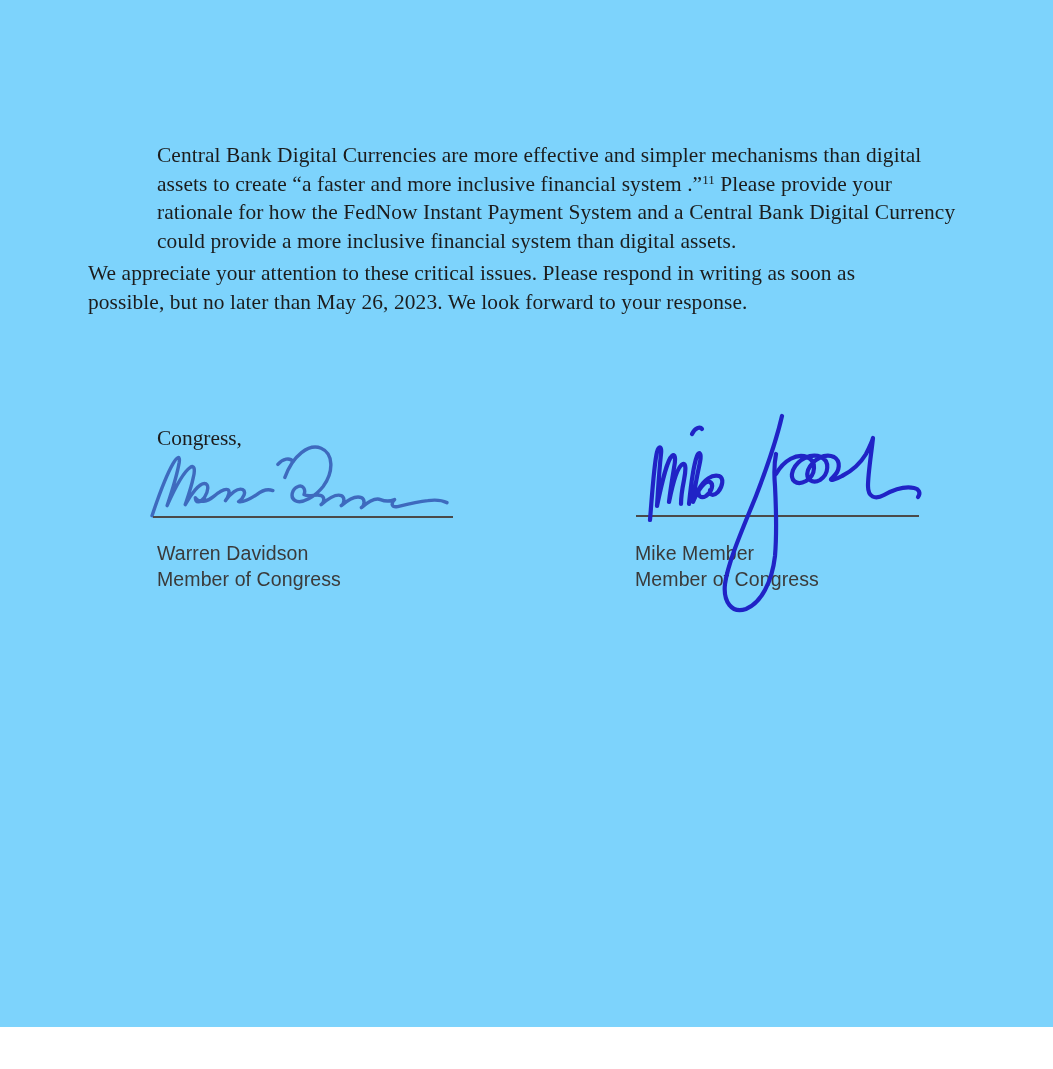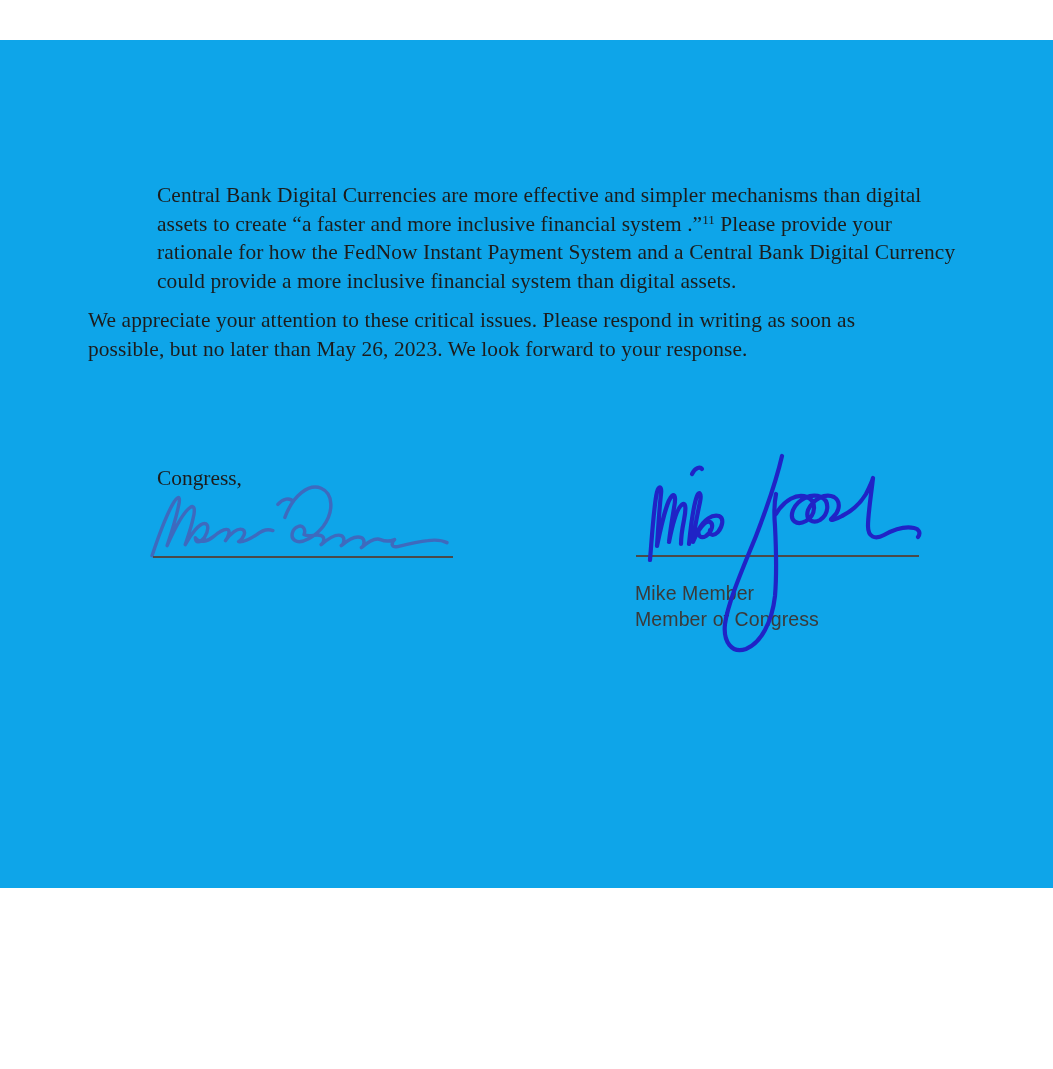--- a/index.html
+++ b/index.html
@@ -3,43 +3,42 @@
 <meta charset="utf-8">
 <style>
   html, body {
     margin: 0;
     padding: 0;
     background: #ffffff;
   }
   .page {
     position: relative;
     width: 1053px;
-    height: 848px;
-    background: #0ea5e9;
+    height: 1027px;
+    background: #7dd3fc;
     overflow: hidden;
     font-family: "Liberation Serif", "DejaVu Serif", serif;
     color: #1c1c1c;
-    margin-top: 40px;
   }
   .body-par {
     position: absolute;
     font-size: 21.4px;
     line-height: 28.5px;
     letter-spacing: 0.1px;
     color: #1c1c1c;
     text-align: left;
   }
   .par-indented {
     left: 157px;
     top: 120px;
     width: 812px;
   }
   .par-full {
     left: 88px;
-    top: 245px;
+    top: 238px;
     width: 818px;
   }
   sup.footnote {
     font-size: 13px;
     line-height: 0;
     vertical-align: 7px;
     letter-spacing: 0;
   }
   .valediction {
     position: absolute;
@@ -117,20 +116,24 @@
     <g stroke-width="3.4" stroke="#3e6abe">
       <path d="M6,74 C12,56 20,34 27,22 C31,15 34,14 33,21 C31,33 25,52 21,64 C29,46 38,30 44,26 C48,23 49,28 47,36 C45,46 41,57 39,63 C45,52 53,42 58,42 C63,42 62,50 58,56 C54,61 49,62 49,56 C53,62 61,60 67,55 C72,51 77,47 81,48 C84,49 82,55 79,59 C84,52 91,46 96,48 C100,50 97,57 92,60 C97,61 104,57 110,53 C115,49 121,47 126,49"></path>
       <path d="M131,23 C136,17 143,16 146,20"></path>
       <path d="M138,36 C146,14 162,2 174,7 C186,12 187,30 176,45 C168,55 155,63 148,59 C143,56 145,47 151,45 C156,43 159,48 157,53 C162,56 169,52 174,54 C178,56 177,61 174,63 C181,57 189,52 194,54 C198,56 197,62 194,64 C201,58 209,54 214,56 C218,58 217,64 214,66 C221,60 228,56 233,58 C238,60 242,60 247,58 C243,62 244,66 250,65 C258,63 270,60 280,59 C288,58 295,59 299,61"></path>
     </g>
   </svg>
 
   <div class="sig-line sig-line-warren"></div>
   <div class="sig-line sig-line-mike"></div>
 
+  <div class="name-block name-block-warren">
+    <div>Warren Davidson</div>
+    <div>Member of Congress</div>
+  </div>
 
   <div class="name-block name-block-mike">
     <div>Mike Member</div>
     <div>Member of Congress</div>
   </div>
 
   <svg class="sig-svg sig-mike" viewBox="0 0 302 218" aria-hidden="true">
     <g stroke-width="4.2" stroke="#2023c6">
       <path d="M20,112 C22,88 24,56 27,44 C29,37 32,38 31,46 C29,64 28,84 27,98 C32,74 37,52 42,48 C45,45 46,50 44,60 C42,72 40,85 39,94 C43,74 48,58 53,56 C56,55 56,62 54,72 C52,82 51,90 51,96"></path>
       <path d="M62,26 C65,20 70,18 72,21"></path>

